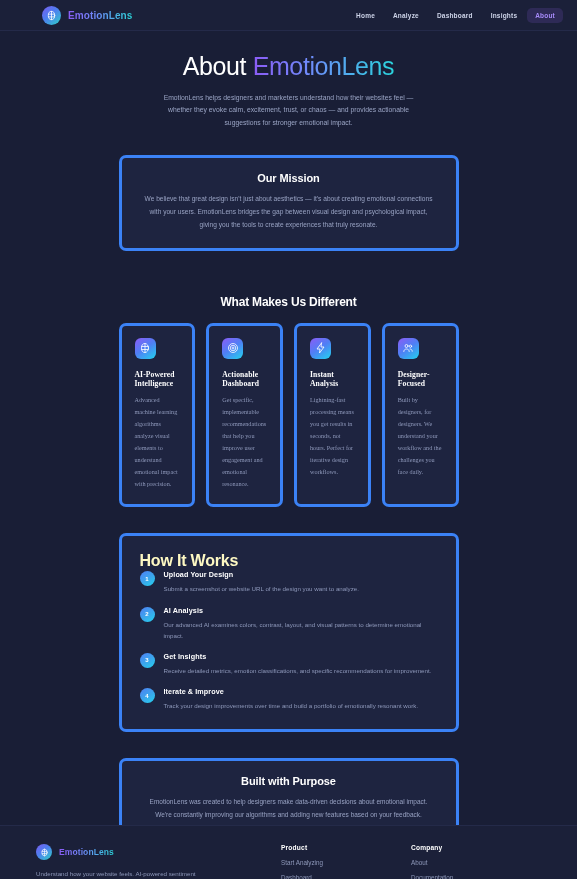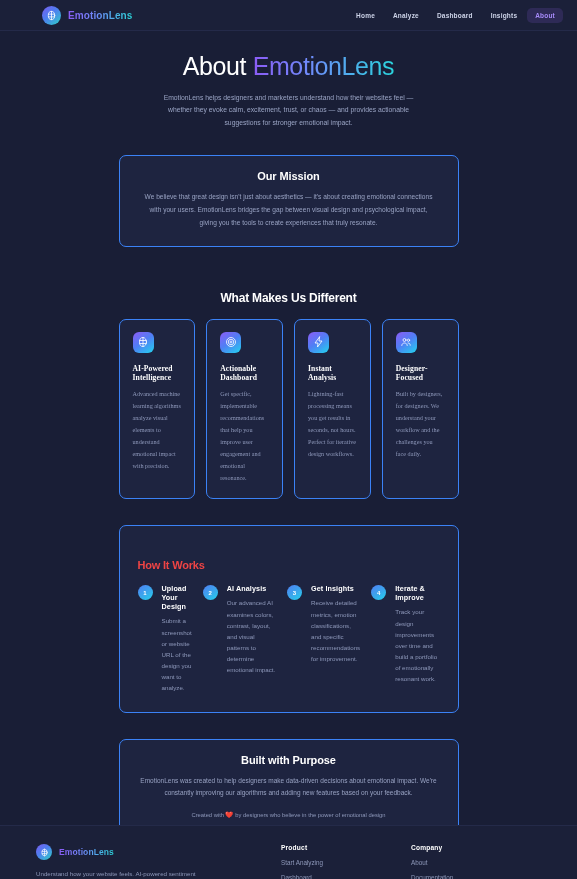--- a/index.html
+++ b/index.html
@@ -61,21 +61,21 @@
     -webkit-background-clip: text; background-clip: text;
     -webkit-text-fill-color: transparent; color: #6f8cfb;
   }
   .hero p {
     margin: 11px auto 0; width: 252px;
     font-size: 6.8px; line-height: 1.85; color: #9aa4c4; text-align: center;
   }
 
   .card {
     background: #1e2440;
-    border: 1px solid #3b82f6;
+    border: 3px solid #3b82f6;
     border-radius: 7px;
   }
 
   .mission { margin-top: 26px; padding: 14px 22px 16px; text-align: center; }
   .mission h2 { font-size: 11px; font-weight: bold; color: #fff; letter-spacing: -.1px; }
   .mission p { margin-top: 9px; font-size: 6.6px; line-height: 1.95; color: #98a2c2; }
 
   .sec-title {
     text-align: center; margin-top: 44px;
     font-size: 12px; font-weight: bold; color: #ffffff; letter-spacing: -.2px;
@@ -92,22 +92,22 @@
   }
   .ficon svg { width: 12px; height: 12px; display: block; }
   .ficon.g1 { background: linear-gradient(145deg, #8b5cf6 0%, #4f7ff5 48%, #22d3ee 100%); }
   .ficon.g2 { background: linear-gradient(145deg, #8b5cf6 0%, #4f7ff5 48%, #22d3ee 100%); }
   .ficon.g3 { background: linear-gradient(145deg, #8b5cf6 0%, #4f7ff5 48%, #22d3ee 100%); }
   .ficon.g4 { background: linear-gradient(145deg, #8b5cf6 0%, #4f7ff5 48%, #22d3ee 100%); }
   .fcard h3 { margin-top: 11px; font-size: 7.6px; font-weight: bold; color: #fff; letter-spacing: .1px; }
   .fcard p { margin-top: 6px; font-size: 6.2px; line-height: 1.95; color: #8e98ba; }
 
   .works { margin-top: 26px; padding: 16px 18px 18px; }
-  .works h2 { font-size: 11px; font-weight: bold; color: #ef4444; letter-spacing: -.2px; margin-top: 17px; }
-  .steps { margin-top: 13px; display: flex; flex-direction: row; gap: 11px; }
+  .works h2 { font-size: 16px; font-weight: bold; color: #fef9c3; letter-spacing: -.2px; }
+  .steps { display: flex; flex-direction: column; gap: 11px; }
   .step { display: flex; gap: 9px; align-items: flex-start; }
   .snum {
     width: 15px; height: 15px; border-radius: 50%; flex: 0 0 auto;
     background: linear-gradient(145deg, #4f7ff5 0%, #3aa8ec 55%, #22d3ee 100%);
     color: #ffffff; font-size: 6px; font-weight: bold;
     display: flex; align-items: center; justify-content: center;
     margin-top: 1px;
   }
   .stext h4 { font-size: 7.2px; font-weight: bold; color: #ffffff; letter-spacing: .1px; }
   .stext p { margin-top: 4px; font-size: 6.2px; line-height: 1.8; color: #8e98ba; max-width: 275px; }

